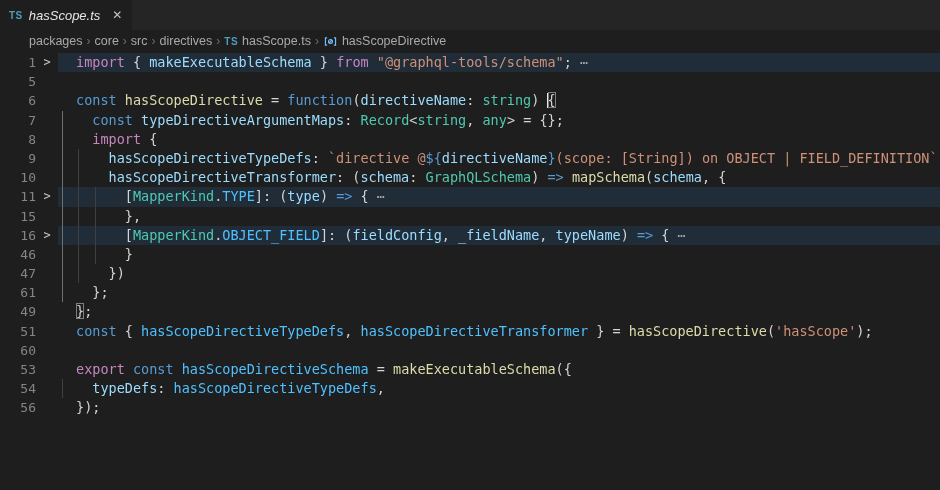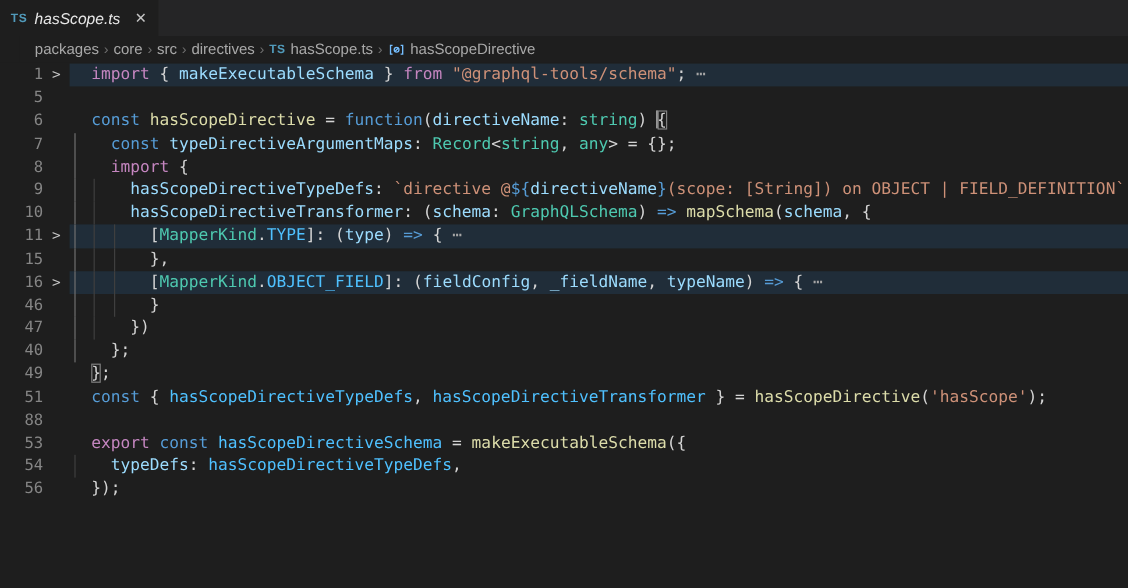--- a/index.html
+++ b/index.html
@@ -213,21 +213,21 @@
           <span class="chev"></span>
         </div>
         <div class="content">
           <div class="guide active" style="left: 4px;"></div>
           <div class="guide" style="left: 20.26px;"></div>
           <span class="code"><span class="tk-pun">    })</span></span>
         </div>
       </div>
       <div class="row">
         <div class="gutter">
-          <span class="ln">40</span>
+          <span class="ln">61</span>
           <span class="chev"></span>
         </div>
         <div class="content">
           <div class="guide active" style="left: 4px;"></div>
           <span class="code"><span class="tk-pun">  };</span></span>
         </div>
       </div>
       <div class="row">
         <div class="gutter">
           <span class="ln">49</span>
@@ -241,21 +241,21 @@
         <div class="gutter">
           <span class="ln">51</span>
           <span class="chev"></span>
         </div>
         <div class="content">
           <span class="code"><span class="tk-kw2">const</span><span class="tk-pun"> { </span><span class="tk-cst">hasScopeDirectiveTypeDefs</span><span class="tk-pun">, </span><span class="tk-cst">hasScopeDirectiveTransformer</span><span class="tk-pun"> } = </span><span class="tk-fn">hasScopeDirective</span><span class="tk-pun">(</span><span class="tk-str">'hasScope'</span><span class="tk-pun">);</span></span>
         </div>
       </div>
       <div class="row">
         <div class="gutter">
-          <span class="ln">88</span>
+          <span class="ln">60</span>
           <span class="chev"></span>
         </div>
         <div class="content">
           <span class="code"></span>
         </div>
       </div>
       <div class="row">
         <div class="gutter">
           <span class="ln">53</span>
           <span class="chev"></span>

